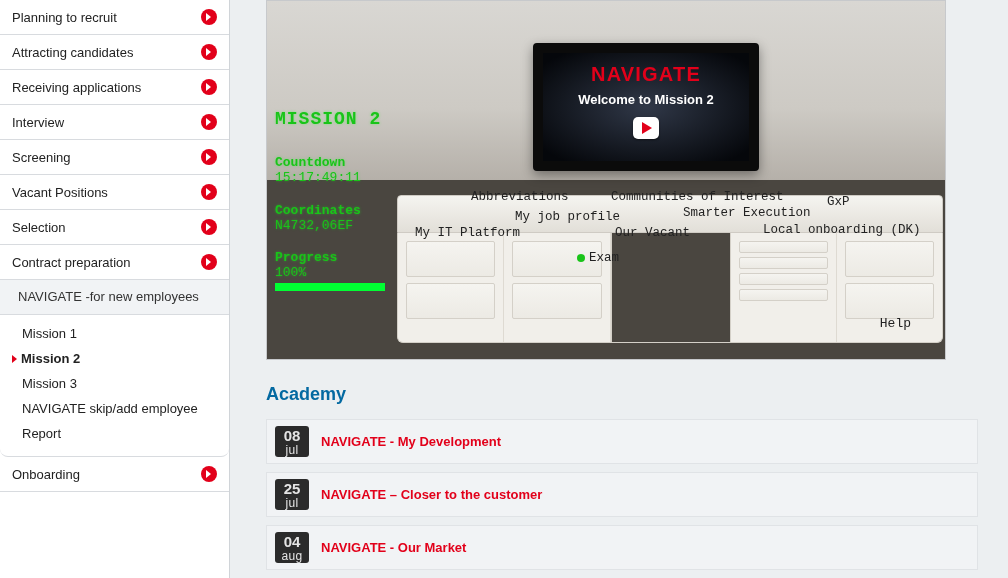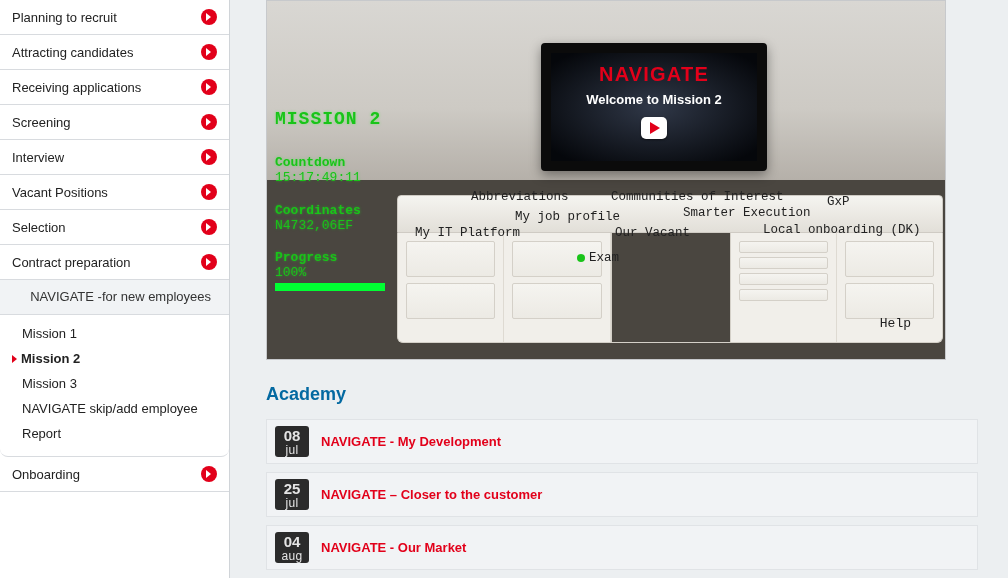--- a/index.html
+++ b/index.html
@@ -47,21 +47,20 @@
     border-top: 4px solid transparent;
     border-bottom: 4px solid transparent;
   }
   .side-sub-head {
     padding: 9px 18px;
     background: #f1f3f5;
     border-bottom: 1px solid #d8dbdf;
     color: #333;
     font-size: 13px;
     line-height: 1.25;
-    text-align: right;
   }
   .side-sub-list { padding: 6px 0 10px 0; border-bottom: 1px solid #d8dbdf; border-radius: 8px; }
   .side-sub {
     padding: 5px 22px;
     cursor: pointer;
     font-size: 13px;
     color: #222;
     display: flex;
     align-items: center;
     gap: 4px;
@@ -96,21 +95,21 @@
     z-index: 5;
   }
   .hud .title { font-size: 18px; font-weight: bold; letter-spacing: 1px; margin-bottom: 26px; }
   .hud .block { margin-bottom: 18px; }
   .hud .lbl { font-weight: bold; }
   .hud .prog-bar {
     width: 110px; height: 8px; background: #0f3; margin-top: 2px;
   }
   .tv {
     position: absolute;
-    left: 274px; top: 42px;
+    left: 266px; top: 42px;
     width: 226px; height: 128px;
     background: #000;
     border: 10px solid #0b0b0b;
     border-radius: 4px;
     box-shadow: 0 4px 12px rgba(0,0,0,.4);
     z-index: 4;
     text-align: center;
     color: #fff;
   }
   .tv .tv-inner {
@@ -248,25 +247,25 @@
     </div>
     <div class="side-item">
       <span>Attracting candidates</span>
       <span class="side-arrow"></span>
     </div>
     <div class="side-item">
       <span>Receiving applications</span>
       <span class="side-arrow"></span>
     </div>
     <div class="side-item">
+      <span>Interview</span>
+      <span class="side-arrow"></span>
+    </div>
+    <div class="side-item">
       <span>Screening</span>
-      <span class="side-arrow"></span>
-    </div>
-    <div class="side-item">
-      <span>Interview</span>
       <span class="side-arrow"></span>
     </div>
     <div class="side-item">
       <span>Vacant Positions</span>
       <span class="side-arrow"></span>
     </div>
     <div class="side-item">
       <span>Selection</span>
       <span class="side-arrow"></span>
     </div>

